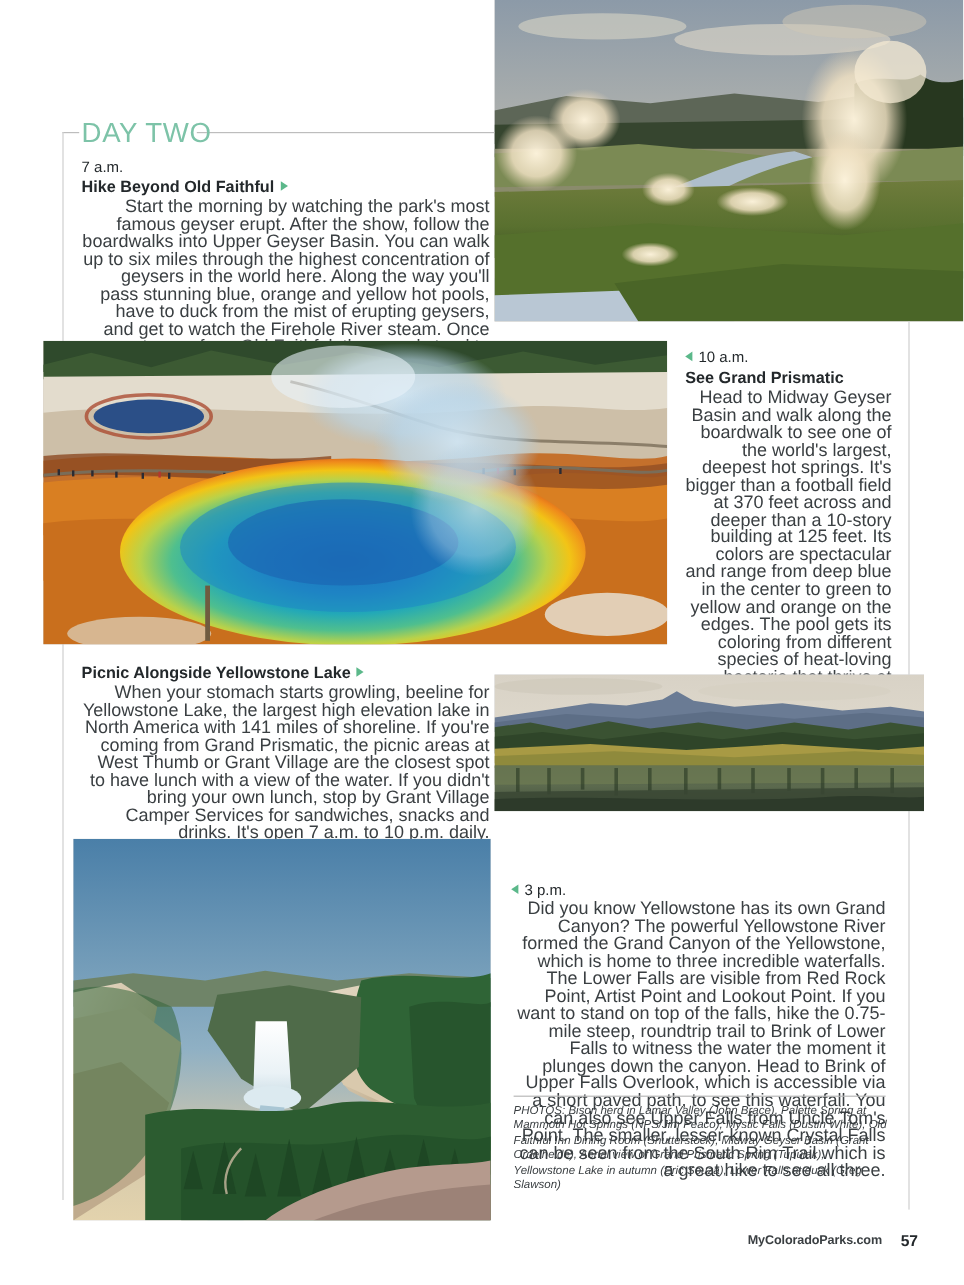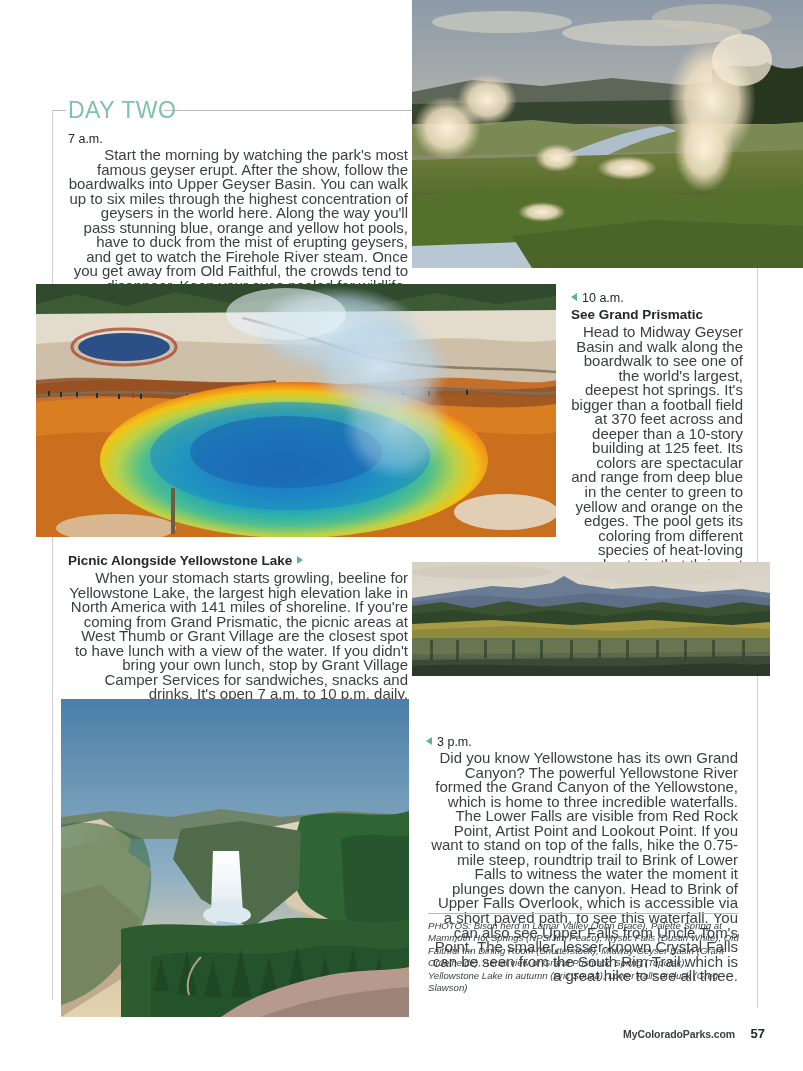--- a/index.html
+++ b/index.html
@@ -214,20 +214,21 @@
 
   <div class="daytwo-rule-left"></div>
   <div class="daytwo-rule-right"></div>
   <div class="day-title">DAY TWO</div>
 
   <div class="vrule-left"></div>
   <div class="vrule-right"></div>
 
   <div class="block" style="left:68px; top:132px; width:340px;">
     <p class="time">7 a.m.</p>
+    <p class="headline"><span>Hike Beyond Old Faithful</span><span class="tri-right"></span></p>
     <p class="body-txt">Start the morning by watching the park's most famous geyser erupt. After the show, follow the boardwalks into Upper Geyser Basin. You can walk up to six miles through the highest concentration of geysers in the world here. Along the way you'll pass stunning blue, orange and yellow hot pools, have to duck from the mist of erupting geysers, and get to watch the Firehole River steam. Once you get away from Old Faithful, the crowds tend to disappear. Keep your eyes peeled for wildlife.</p>
   </div>
 
   <div class="photo" style="left:36px; top:284px; width:520px; height:253px;">
     <svg viewBox="0 0 520 253" preserveAspectRatio="none">
       <defs>
         <radialGradient id="gp-pool" cx="48%" cy="55%" r="56%">
           <stop offset="0%" stop-color="#1a5fb4"></stop>
           <stop offset="30%" stop-color="#1d7fc4"></stop>
           <stop offset="50%" stop-color="#22a8b8"></stop>

